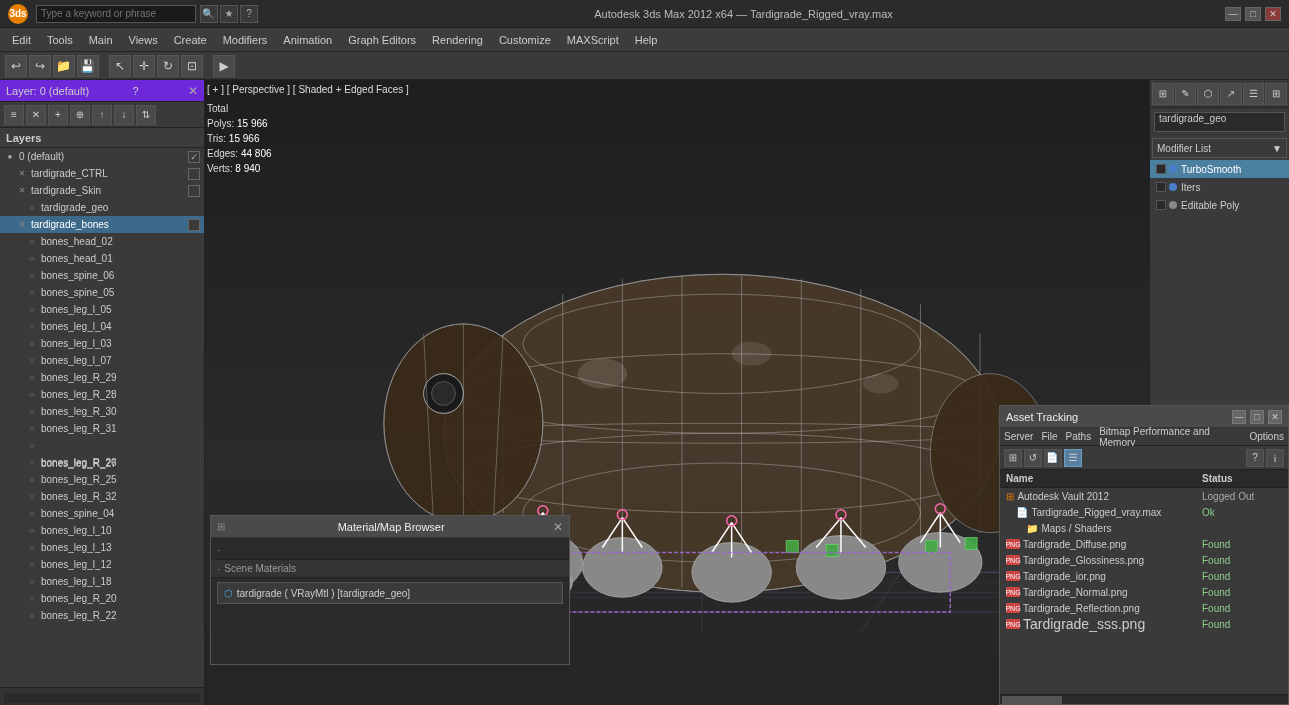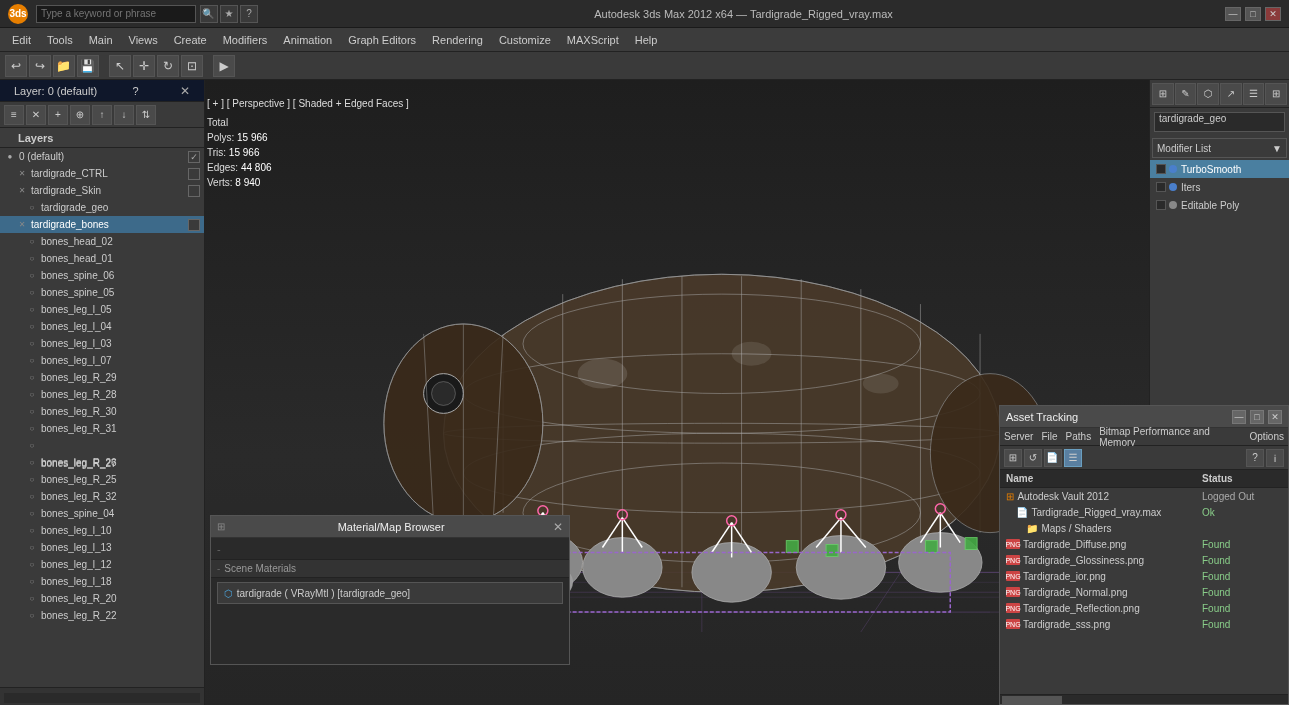--- a/index.html
+++ b/index.html
@@ -112,25 +112,25 @@
     #layers-panel {
       width: 205px;
       background: #333333;
       border-right: 1px solid #222;
       display: flex;
       flex-direction: column;
       flex-shrink: 0;
     }
     #layers-panel .panel-titlebar {
       height: 22px;
-      background: #0f172a;
+      background: #6d28d9;
       border-bottom: 1px solid #222;
       display: flex;
       align-items: center;
-      padding: 0 14px;
+      padding: 0 6px;
       justify-content: space-between;
     }
     .panel-title { font-size: 11px; color: #ccc; }
     .panel-close { cursor: pointer; color: #aaa; font-size: 12px; }
 
     .layer-toolbar {
       height: 26px;
       background: #3a3a3a;
       display: flex;
       align-items: center;
@@ -144,21 +144,21 @@
       border: 1px solid #555;
       display: flex; align-items: center; justify-content: center;
       font-size: 10px; cursor: pointer; color: #ccc;
     }
 
     .layers-header {
       height: 20px;
       background: #3c3c3c;
       display: flex;
       align-items: center;
-      padding: 0 18px;
+      padding: 0 6px;
       font-size: 11px;
       font-weight: bold;
       color: #ccc;
       border-bottom: 1px solid #222;
     }
 
     .layers-list {
       flex: 1;
       overflow-y: auto;
       background: #3a3a3a;
@@ -523,21 +523,21 @@
       align-items: center;
       padding: 0 6px;
       font-size: 10px;
       color: #ccc;
       cursor: pointer;
     }
 
     
     .viewport-info {
       position: absolute;
-      top: 16px;
+      top: 2px;
       left: 2px;
       font-size: 10px;
       color: #ddd;
       line-height: 1.5;
       z-index: 5;
     }
 
     .separator {
       height: 1px;
       background: #222;
@@ -1000,21 +1000,21 @@
       <div class="at-row indent3">
         <div class="at-row-name">
           <span style="background: rgb(204, 68, 68); width: 14px; height: 10px; font-size: 7px; color: white; display: inline-flex; align-items: center; justify-content: center; border-radius: 1px;">PNG</span>
           <span style="font-size: 10px;">Tardigrade_Reflection.png</span>
         </div>
         <div class="at-row-status found">Found</div>
       </div>
       <div class="at-row indent3">
         <div class="at-row-name">
           <span style="background: rgb(204, 68, 68); width: 14px; height: 10px; font-size: 7px; color: white; display: inline-flex; align-items: center; justify-content: center; border-radius: 1px;">PNG</span>
-          <span style="font-size: 10px;">Tardigrade_sss.png</span>
+          <span style="font-size: 14px;">Tardigrade_sss.png</span>
         </div>
         <div class="at-row-status found">Found</div>
       </div>
     </div>
   <div class="at-scrollbar">
     <div class="at-scroll-thumb"></div>
   </div>
 </div>
 
 <div id="material-browser">

